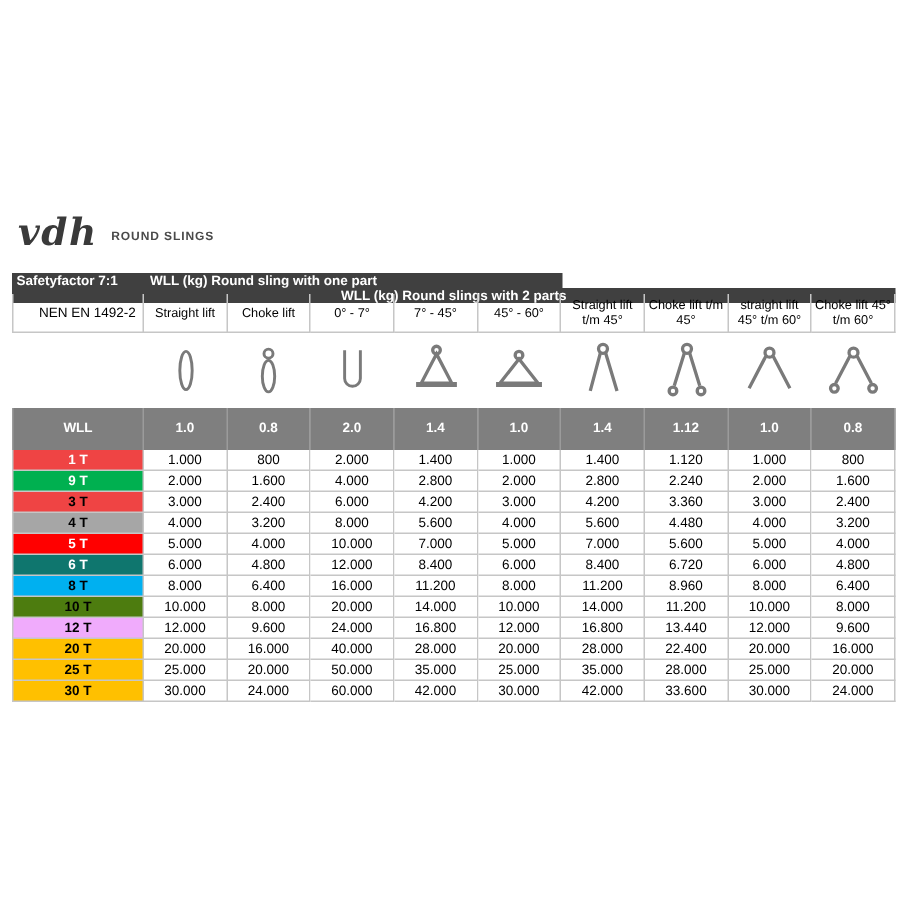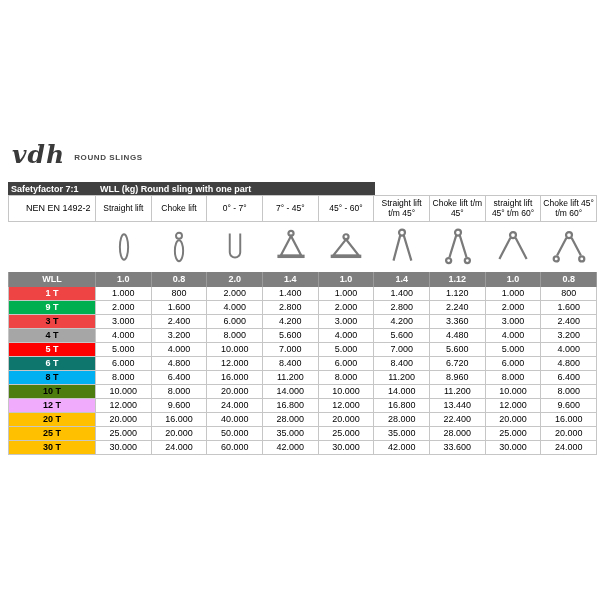--- a/index.html
+++ b/index.html
@@ -5,42 +5,42 @@
   * { margin:0; padding:0; box-sizing:border-box; }
   html,body { width:605px; height:605px; background:#ffffff; font-family:"Liberation Sans", sans-serif; }
   .page { position:relative; width:605px; height:605px; overflow:hidden; }
 
   .logo-row { position:absolute; left:12px; top:142px; display:flex; align-items:center; gap:9px; }
   .brand { font-family:"DejaVu Serif", serif; font-style:italic; font-weight:bold; font-size:25px; line-height:1; color:#3a3a3a; letter-spacing:1px; }
   .subtitle { font-size:8px; font-weight:bold; color:#4a4a4a; letter-spacing:0.6px; margin-top:6px; }
 
   .sheet { position:absolute; left:8px; top:182px; width:589px; }
 
-  .topbar { display:flex; height:13px; }
+  .topbar { display:flex; height:13px;flex-direction:column; }
   .topbar .left { width:367px; background:#404040; color:#fff; display:flex; align-items:center; font-size:9px; font-weight:bold; margin-right:2px; }
   .topbar .left .sf { width:90px; padding-left:3px; }
   .topbar .left .op { padding-left:2px; }
   .topbar .right { flex:1; background:#404040; color:#fff; display:flex; align-items:center; justify-content:center; font-size:9px; font-weight:bold; }
 
   .grid { display:grid; grid-template-columns:88px repeat(9, 1fr); width:589px; }
 
   .cell { border-right:1px solid #c6c6c6; border-bottom:1px solid #c6c6c6;
           display:flex; align-items:center; justify-content:center; text-align:center;
           font-size:8.5px; color:#000; line-height:1.1; overflow:hidden; }
   .cell:first-child { border-left:1px solid #c6c6c6; }
 
   .headrow { height:27px; border-top:1px solid #c6c6c6; }
   .headrow .cell { padding:1px 1px; }
   .headrow .std { justify-content:flex-start; padding-left:17px; font-size:9px; }
 
   .iconrow { height:50px; }
   .iconrow .cell { border:none; background:#fff; }
   .iconrow .cell:first-child { border:none; }
 
-  .factrow { height:15px; }
+  .factrow { height:28px; }
   .factrow .cell { background:#7f7f7f; color:#fff; font-weight:bold; font-size:9px;
                    border-right:1px solid #9b9b9b; border-bottom:none; }
   .factrow .cell:first-child { border-left:1px solid #9b9b9b; }
 
   .drow { height:14px; }
   .drow .cell { font-size:9px; background:#fff; }
   .drow .lab { font-weight:bold; }
 
   svg.sling { stroke:#7a7a7a; fill:none; stroke-width:2.6; }
 </style>
@@ -54,20 +54,21 @@
     <span class="subtitle">ROUND SLINGS</span>
   </div>
 
   <div class="sheet">
 
     <div class="topbar">
       <div class="left">
         <span class="sf">Safetyfactor 7:1</span>
         <span class="op">WLL (kg) Round sling with one part</span>
       </div>
+      <div class="right">WLL (kg) Round slings with 2 parts</div>
     </div>
 
     <div class="grid headrow" id="colheads">
       <div class="cell std">NEN EN 1492-2</div>
     <div class="cell">Straight lift</div>
         <div class="cell">Choke lift</div>
         <div class="cell">0° - 7°</div>
         <div class="cell">7° - 45°</div>
         <div class="cell">45° - 60°</div>
         <div class="cell">Straight lift t/m 45°</div>

